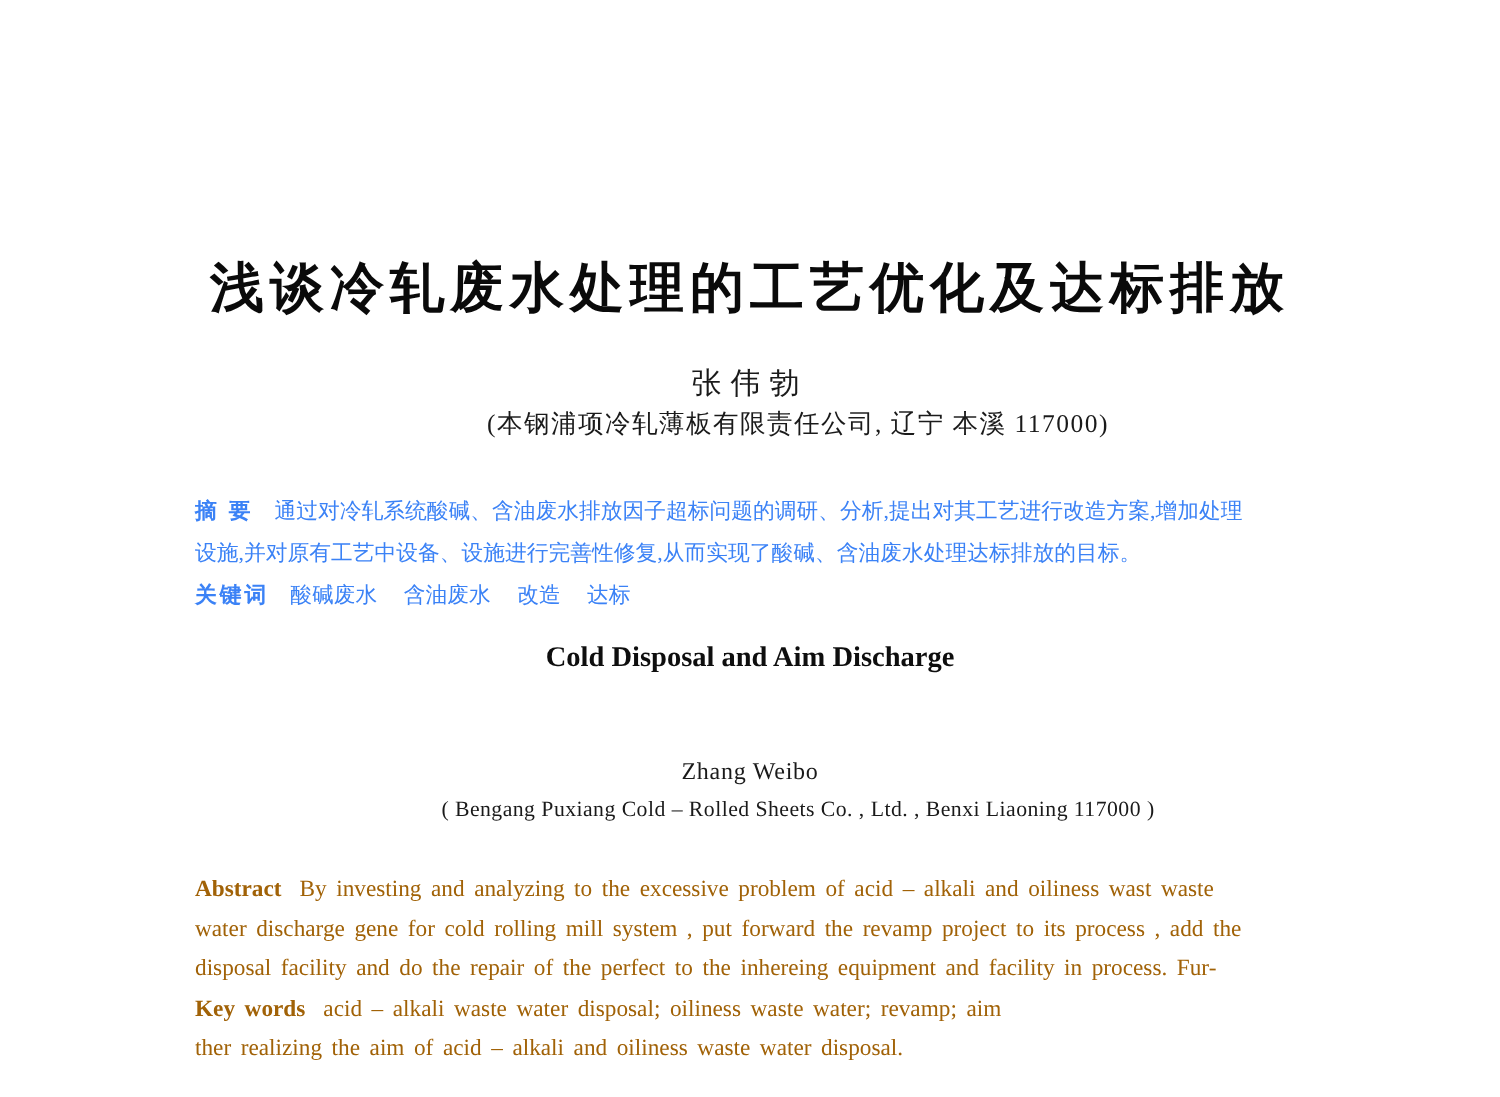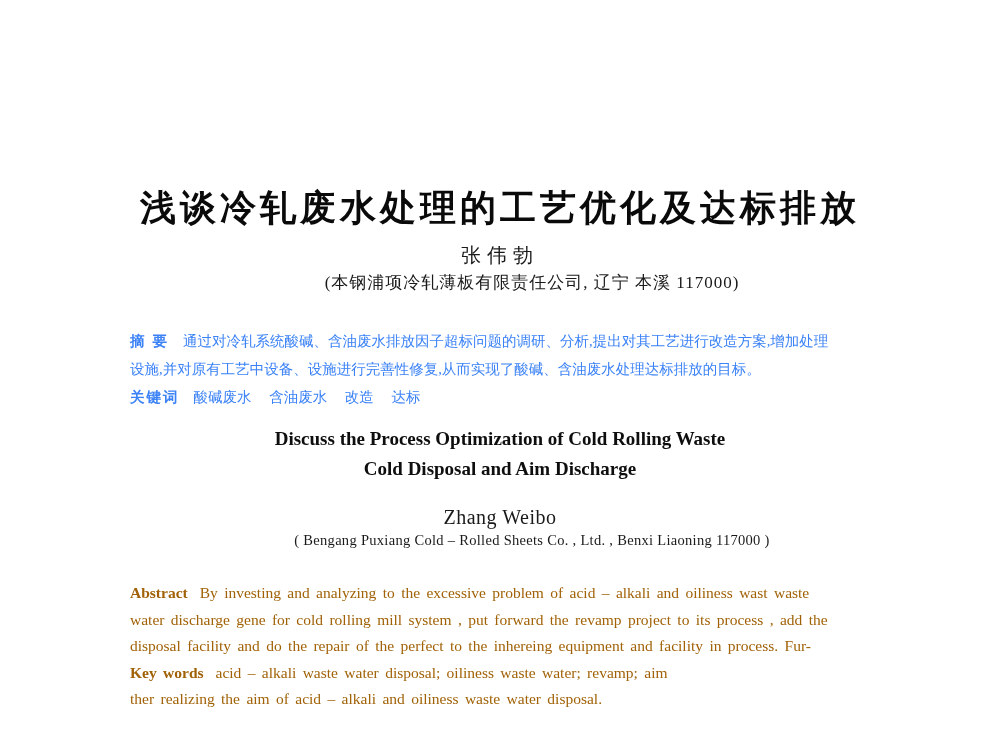--- a/index.html
+++ b/index.html
@@ -17,21 +17,21 @@
     font-family: "Liberation Serif", "DejaVu Serif", serif;
   }
   .centered {
     position: absolute;
     left: 0;
     width: 1000px;
     text-align: center;
     white-space: nowrap;
   }
   .title-cn {
-    top: 184px;
+    top: 168px;
     font-family: Liberation Serif, serif;
     font-weight: 700;
     font-size: 36px;
     letter-spacing: 4px;
     color: #0a0a0a;
   }
   .author-cn {
     top: 242px;
     font-size: 20px;
     letter-spacing: 6px;
@@ -67,21 +67,21 @@
   .title-en {
     top: 424px;
     font-weight: 700;
     font-size: 19px;
     line-height: 30px;
     white-space: normal;
     color: #0e0e0e;
   }
   .author-en {
     top: 506px;
-    font-size: 20px;
+    font-size: 16px;
     letter-spacing: 0.5px;
     color: #1a1a1a;
   }
   .affil-en {
     top: 532px;
     font-size: 14.5px;
     letter-spacing: 0.3px;
     color: #1a1a1a;
     padding-left: 32px;
   }
@@ -117,21 +117,20 @@
     <span class="line">
       <span class="label">摘  要</span><span>通过对冷轧系统酸碱、含油废水排放因子超标问题的调研、分析,提出对其工艺进行改造方案,增加处理</span>
     </span>
     <span class="line">设施,并对原有工艺中设备、设施进行完善性修复,从而实现了酸碱、含油废水处理达标排放的目标。</span>
     <span class="line kw-cn">
       <span class="label">关键词</span><span class="kw-text">酸碱废水 含油废水 改造 达标</span>
     </span>
   </div>
 
   <div class="centered title-en">
-    <span class="line">Discuss the Process Optimization of Cold Rolling Waste</span>
     <span class="line">Cold Disposal and Aim Discharge</span>
   </div>
 
   <div class="centered author-en">Zhang Weibo</div>
 
   <div class="centered affil-en">( Bengang Puxiang Cold – Rolled Sheets Co. , Ltd. , Benxi Liaoning 117000 )</div>
 
   <div class="abstract-en">
     <span class="line">
       <span class="label">Abstract</span><span>By investing and analyzing to the excessive problem of acid – alkali and oiliness wast waste</span>

